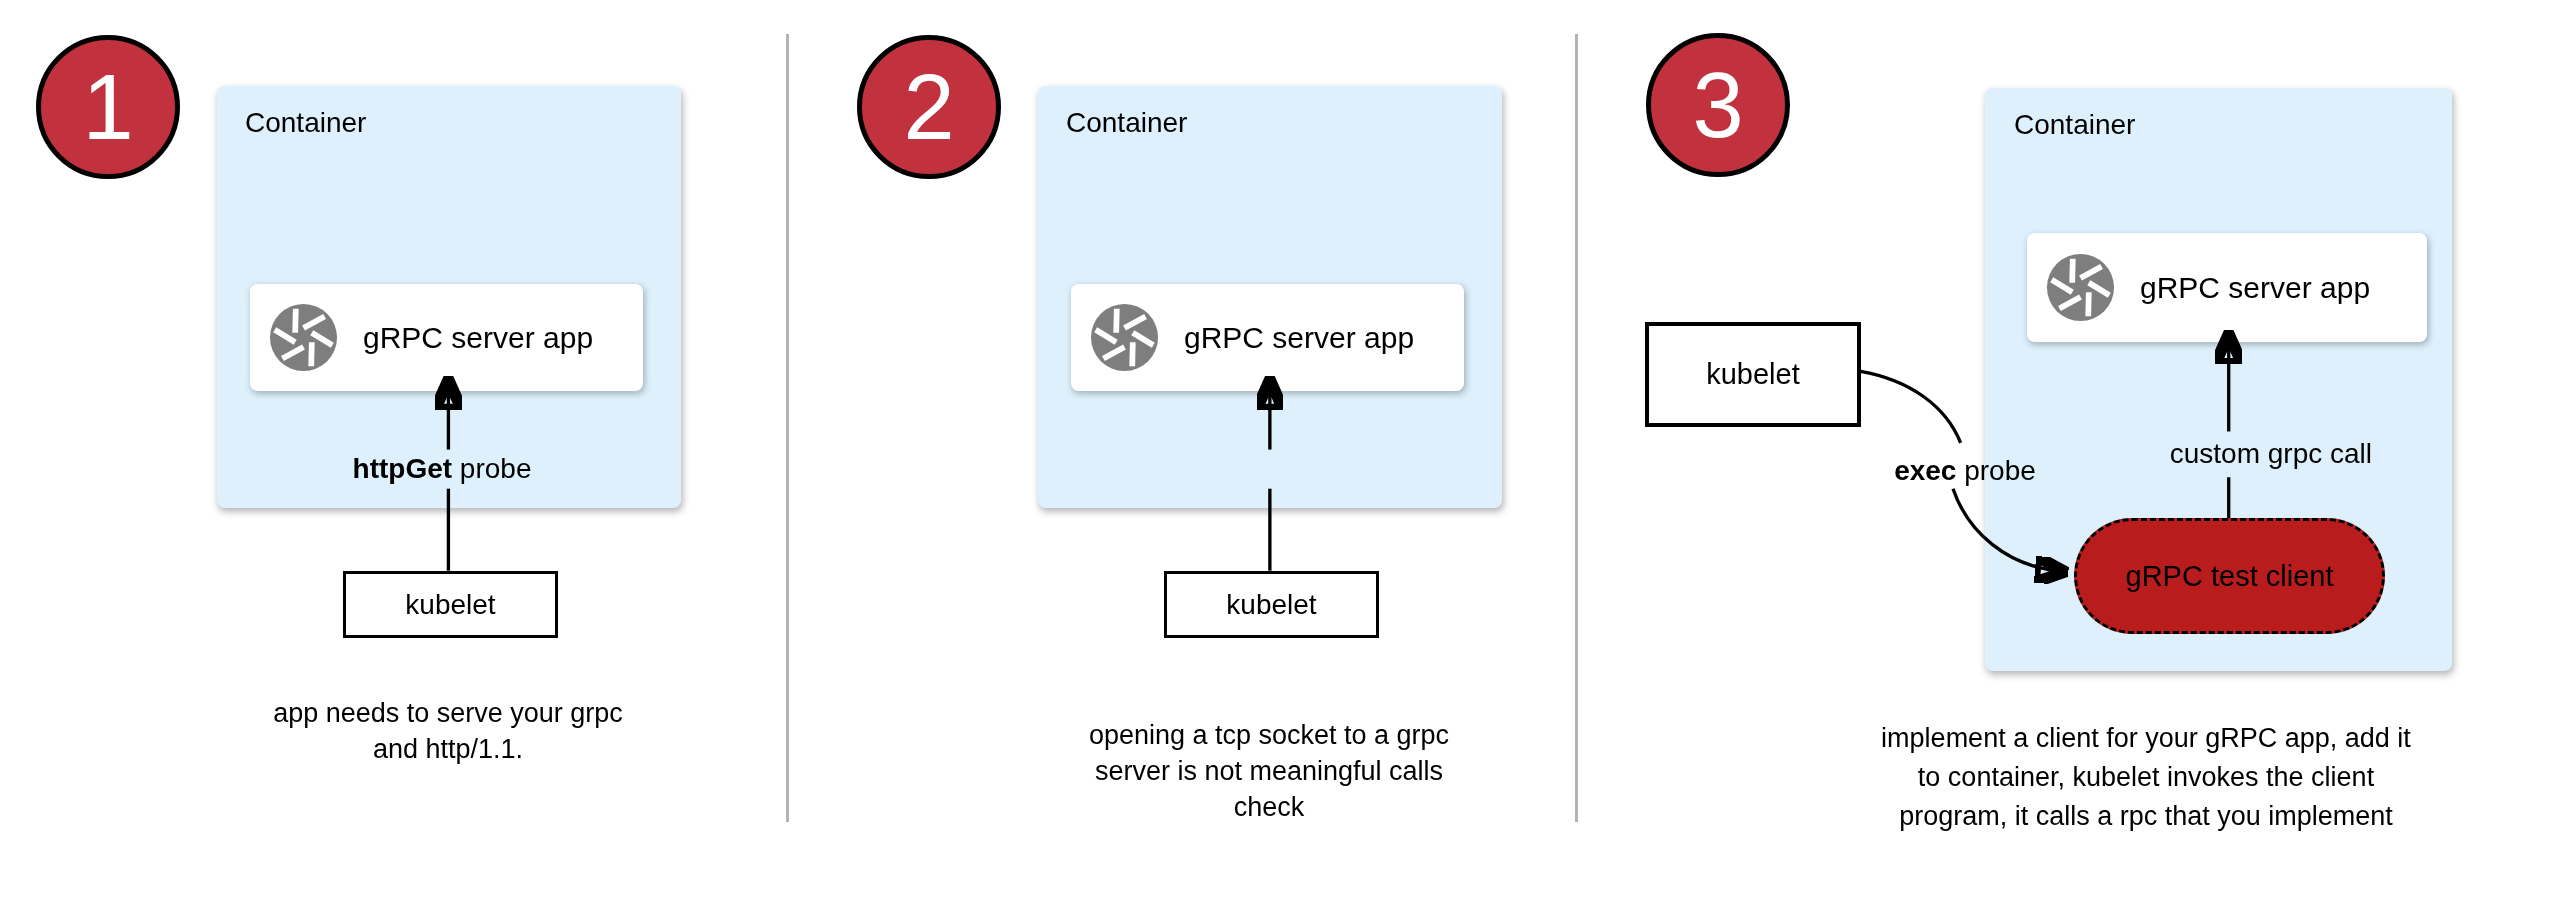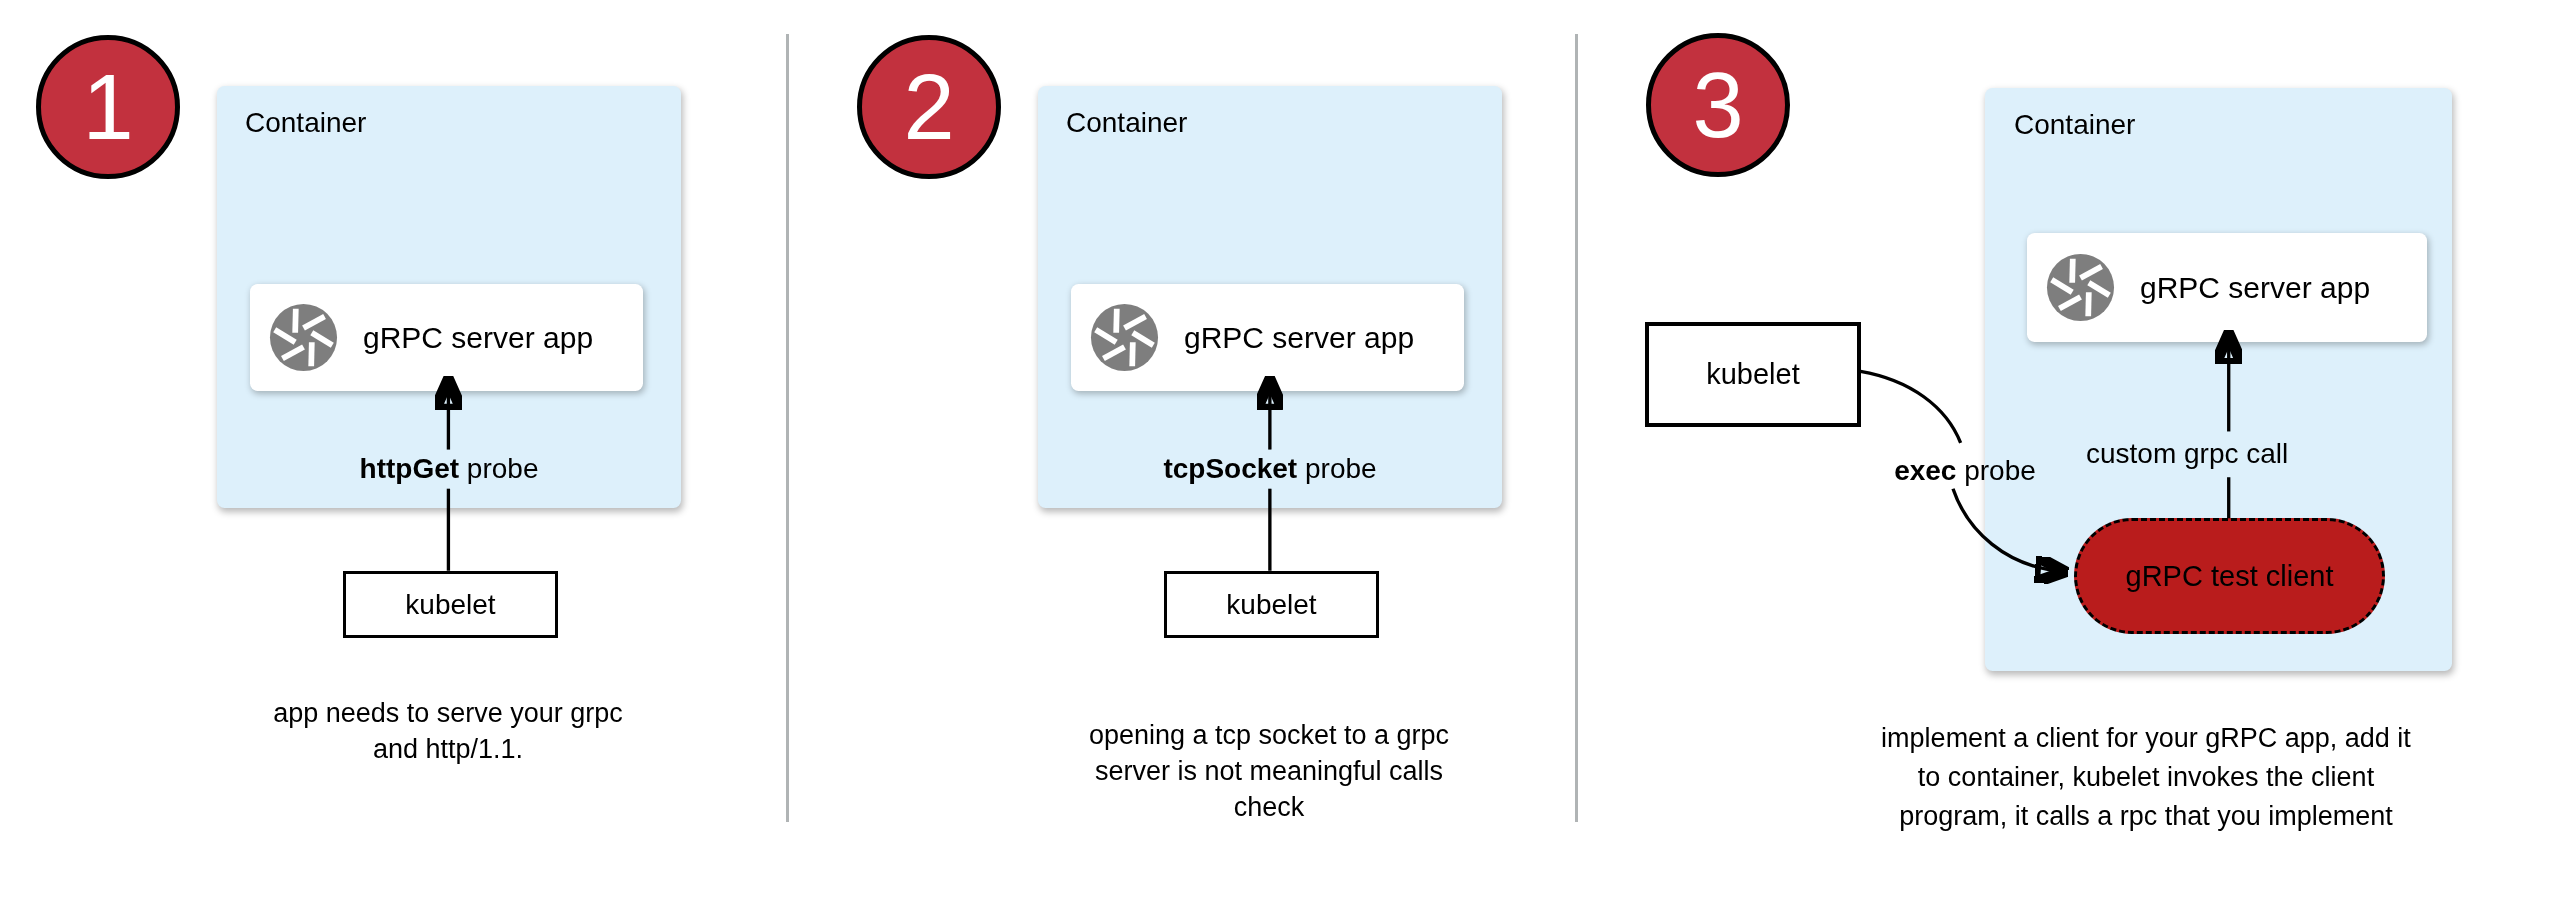--- a/index.html
+++ b/index.html
@@ -30,31 +30,31 @@
 
   .app-card { position:absolute; left:250px; top:264px; width:393px; height:107px;
               background:#fff; border-radius:7.6px; box-shadow:1.9px 2.9px 6.7px rgba(0,0,0,0.25);
               display:flex; align-items:center;margin-top:20px; }
   .p3 .app-card { left:2027px; top:213px; width:400px; height:109px; }
   .app-card .icon { width:69px; height:69px; margin-left:19px; flex:0 0 auto; }
   .app-card .app-label { font-size:30px; margin-left:25px; white-space:nowrap; }
   .aperture-disc { fill:var(--icon_gray,#7e7e7e); }
   .aperture-blades { stroke:#fff; stroke-width:6; }
 
-  .probe-label { position:absolute; left:258px; top:453px; width:382px; text-align:center;
+  .probe-label { position:absolute; left:251px; top:453px; width:382px; text-align:center;
                  font-size:28px; white-space:nowrap; }
   .probe-label b { font-weight:bold; }
   .p3 .probe-label { left:1822px; top:455px; width:286px; }
 
   .kubelet-box { position:absolute; left:343px; top:571px; width:215px; height:67px;
                  background:#fff; border:3.8px solid #000; display:flex; align-items:center;
                  justify-content:center; font-size:28px; }
   .p3 .kubelet-box { left:1645px; top:322px; width:216px; height:105px; border-width:4.8px; font-size:29px; }
 
-  .call-label { position:absolute; left:2086px; top:438px; width:286px; text-align:left;
+  .call-label { position:absolute; left:2086px; top:438px; width:286px; text-align:right;
                 font-size:28px; white-space:nowrap; }
 
   .client-pill { position:absolute; left:2074px; top:518px; width:311px; height:116px;
                  background:#b91c1c; border:3.8px dashed #000; border-radius:58px;
                  display:flex; align-items:center; justify-content:center; font-size:29px; }
 
   .caption { position:absolute; left:162px; top:695px; width:572px; text-align:center;
              font-size:27px; line-height:36px; }
   .panel.p2 .caption { top:717px; }
   .p3 .caption { left:1860px; top:719px; width:572px; line-height:39px; }
@@ -113,21 +113,20 @@
           <line x1="36" y1="26" x2="58" y2="14"></line>
           <line x1="36" y1="26" x2="58" y2="14" transform="rotate(60 36 36)"></line>
           <line x1="36" y1="26" x2="58" y2="14" transform="rotate(120 36 36)"></line>
           <line x1="36" y1="26" x2="58" y2="14" transform="rotate(180 36 36)"></line>
           <line x1="36" y1="26" x2="58" y2="14" transform="rotate(240 36 36)"></line>
           <line x1="36" y1="26" x2="58" y2="14" transform="rotate(300 36 36)"></line>
         </g>
       </svg>
       <span class="app-label">gRPC server app</span>
     </div>
-    <div class="probe-label"><b>tcpSocket</b><span> probe</span></div>
     <div class="kubelet-box">
       <span>kubelet</span>
     </div>
     <div class="caption">
       <div>opening a tcp socket to a grpc</div>
       <div>server is not meaningful calls</div>
       <div>check</div>
     </div>
   </div>
 

